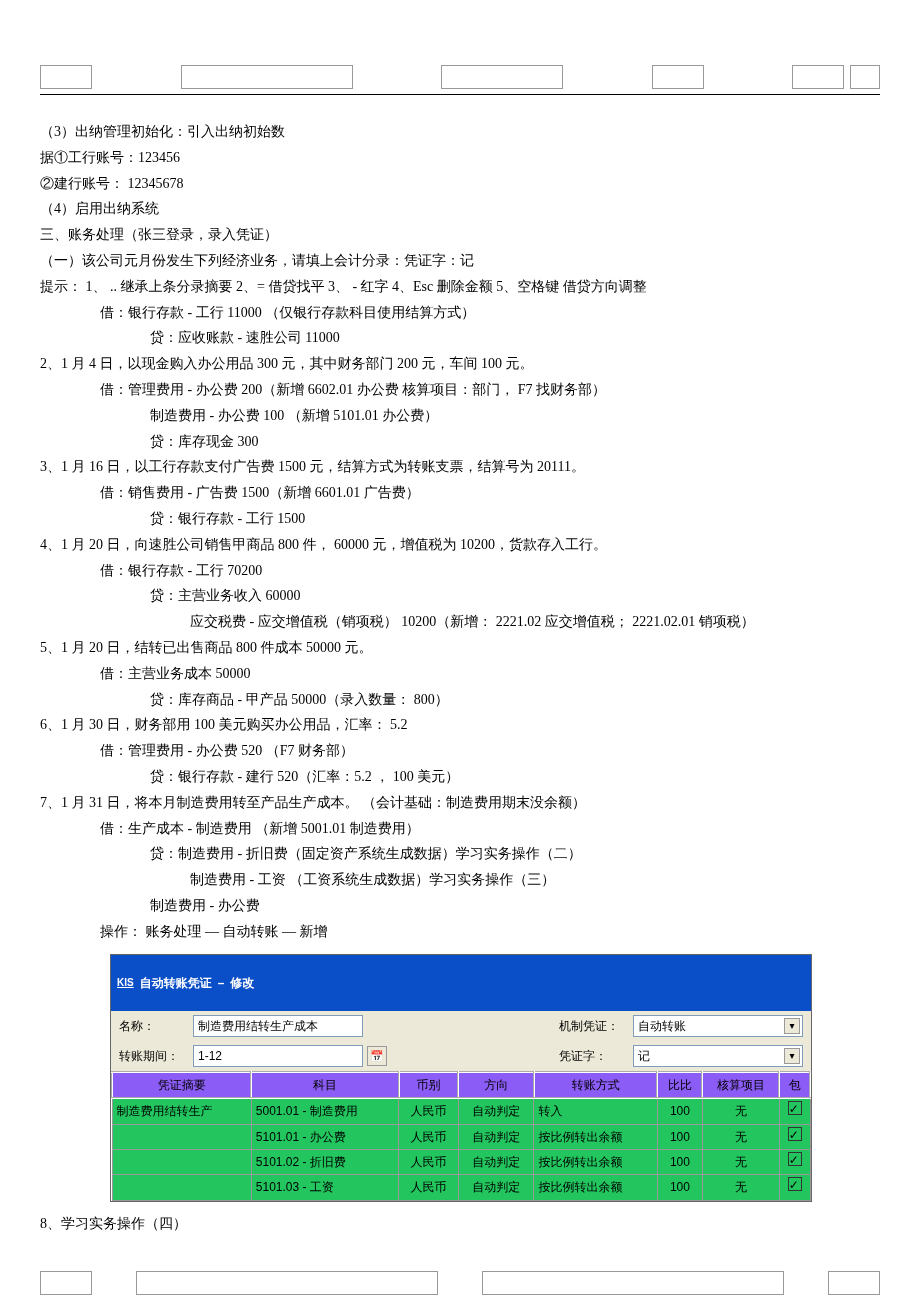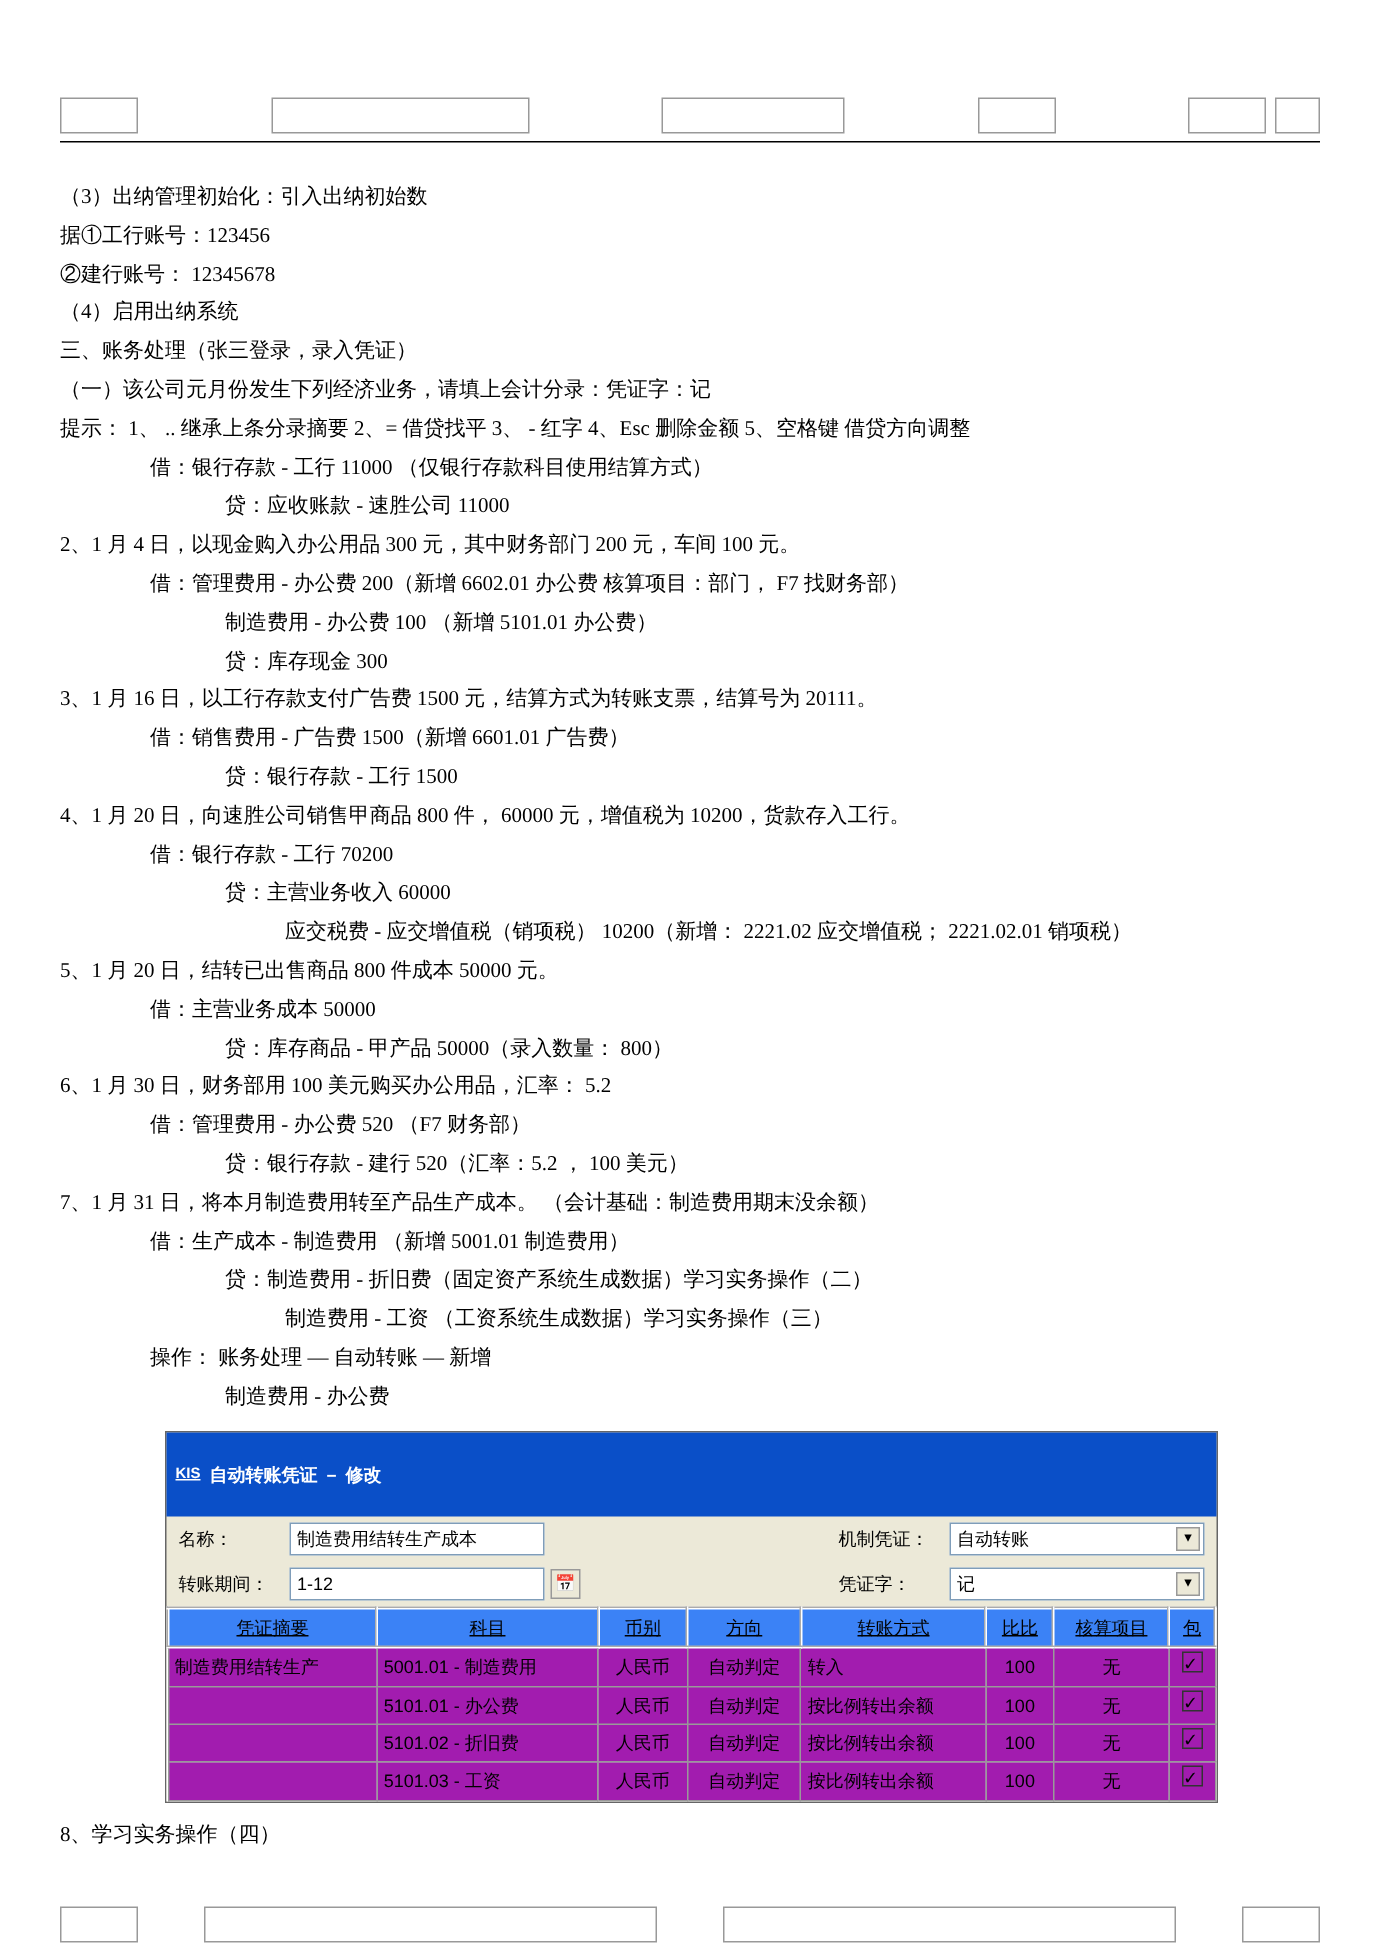--- a/index.html
+++ b/index.html
@@ -94,26 +94,25 @@
     border-collapse: collapse;
     width: 100%;
     background: #fff;
   }
   .grid th, .grid td {
     border: 1px solid #999;
     padding: 2px 4px;
     font-size: 12px;
     text-align: center;
     height: 20px;
-    background:#a21caf;
+    background:#22c55e;
   }
   .grid th {
-    background: #3b82f6;
+    background: #8b5cf6;
     font-weight: normal;
-    text-decoration: underline;
   }
   .grid th.btnlike {
     border: 2px outset #fff;
   }
   .chk {
     display:inline-block;
     width:12px;height:12px;
     border:1px solid #333;
     position:relative;
   }
@@ -164,22 +163,22 @@
   <div class="text-line">5、1 月 20 日，结转已出售商品   800 件成本 50000 元。</div>
   <div class="text-line indent1">借：主营业务成本    50000</div>
   <div class="text-line indent2">贷：库存商品 - 甲产品   50000（录入数量： 800）</div>
   <div class="text-line">6、1 月 30 日，财务部用 100  美元购买办公用品，汇率：    5.2</div>
   <div class="text-line indent1">借：管理费用 - 办公费 520  （F7 财务部）</div>
   <div class="text-line indent2">贷：银行存款 - 建行 520（汇率：5.2   ， 100 美元）</div>
   <div class="text-line">7、1 月 31 日，将本月制造费用转至产品生产成本。  （会计基础：制造费用期末没余额）</div>
   <div class="text-line indent1">借：生产成本 - 制造费用       （新增 5001.01 制造费用）</div>
   <div class="text-line indent2">贷：制造费用 - 折旧费（固定资产系统生成数据）学习实务操作（二）</div>
   <div class="text-line indent3">制造费用 - 工资 （工资系统生成数据）学习实务操作（三）</div>
+  <div class="text-line indent2">制造费用 - 办公费</div>
   <div class="text-line indent1">操作： 账务处理 — 自动转账 — 新增</div>
-  <div class="text-line indent2">制造费用 - 办公费</div>
 
   <div class="dialog">
     <div class="dialog-title">
       <span class="kis">KIS</span>
       <span>自动转账凭证 － 修改</span>
     </div>
 
     <div class="form-row">
       <span class="form-label">名称：</span>
       <span class="form-field w160">制造费用结转生产成本</span>

